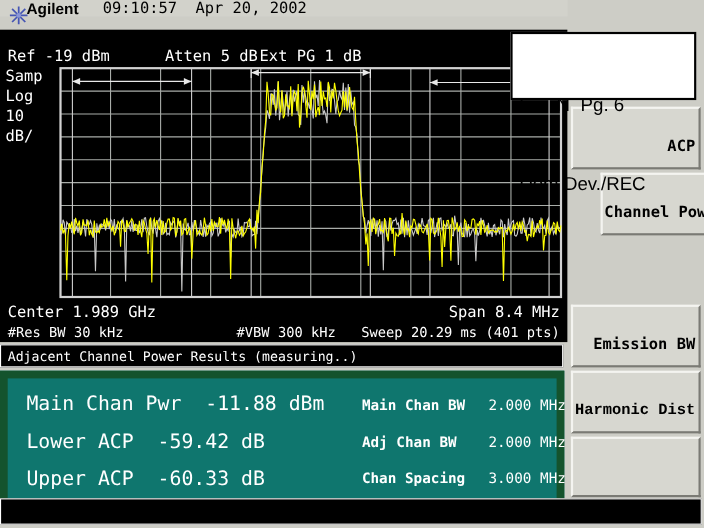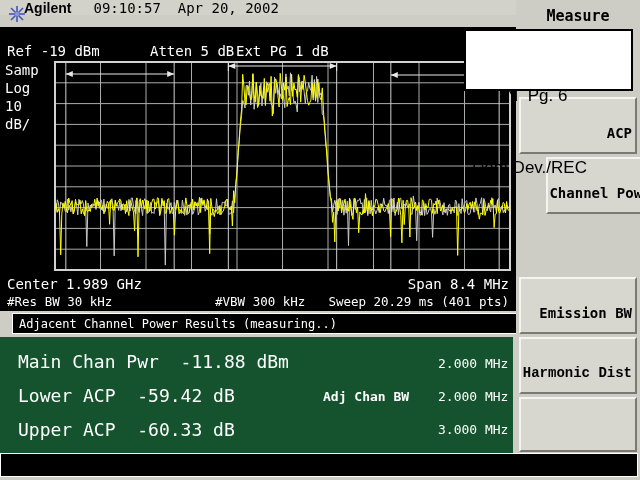--- a/index.html
+++ b/index.html
@@ -15,26 +15,26 @@
     display:flex;align-items:center;}
   #brand{font-family:"Liberation Sans",sans-serif;font-weight:bold;
     font-size:14px;color:#000;margin-left:8px;}
   #clock{font-size:14px;color:#000;margin-left:22px;white-space:pre;}
   
   #screen{left:0;top:27px;width:516px;height:284px;background:#000;}
   .scr-text{position:absolute;color:#fff;font-size:14px;white-space:pre;line-height:14px;}
   .scr-text-sm{position:absolute;color:#fff;font-size:12.5px;white-space:pre;line-height:13px;}
   #plot-svg{position:absolute;left:0;top:27px;}
   
-  #statusbar{left:12px;top:313px;width:512px;height:21px;background:#000;
+  #statusbar{left:0;top:313px;width:512px;height:21px;background:#000;
     border:1px solid #fff;box-sizing:border-box;display:flex;align-items:center;}
   #statusbar span{color:#fff;font-size:12px;margin-left:6px;white-space:pre;}
   
-  #results{left:0;top:337px;width:513px;height:124px;background:#14532d;
-    border:1px solid #14532d;box-sizing:border-box;}
+  #results{left:0;top:337px;width:513px;height:124px;background:#0f766e;
+    border:7px solid #14532d;box-sizing:border-box;}
   .res-big{position:absolute;color:#fff;font-size:18px;white-space:pre;}
   .res-sm-label{position:absolute;color:#fff;font-size:13px;font-weight:bold;white-space:pre;}
   .res-sm-value{position:absolute;color:#fff;font-size:13px;white-space:pre;text-align:center;}
   
   #bottomstrip{left:0;top:453px;width:638px;height:24px;background:#000;
     border:1px solid #fff;box-sizing:border-box;}
   
   #menu{left:516px;top:0;width:124px;height:453px;background:#cdcdc6;}
   #menu-title{position:absolute;left:0;top:7px;width:124px;text-align:center;
     font-size:15px;font-weight:bold;color:#000;}
@@ -134,30 +134,31 @@
 
 <div class="abs" id="statusbar">
   <span>Adjacent Channel Power Results (measuring..)</span>
 </div>
 
 <div class="abs" id="results">
   <span class="res-big" style="left:17px;top:13px;"><span>Main Chan Pwr</span>  <span>-11.88 dBm</span></span>
   <span class="res-big" style="left:17px;top:47px;"><span>Lower ACP</span>  <span>-59.42 dB</span></span>
   <span class="res-big" style="left:17px;top:81px;"><span>Upper ACP</span>  <span>-60.33 dB</span></span>
 
+  <span class="res-sm-label" style="left:322px;top:18px;">Main Chan BW</span>
   <span class="res-sm-value" style="left:437px;top:18px;">2.000 MHz</span>
   <span class="res-sm-label" style="left:322px;top:51px;">Adj Chan BW</span>
   <span class="res-sm-value" style="left:437px;top:51px;">2.000 MHz</span>
+  <span class="res-sm-label" style="left:322px;top:84px;">Chan Spacing</span>
   <span class="res-sm-value" style="left:437px;top:84px;">3.000 MHz</span>
 </div>
 
 <div class="abs" id="bottomstrip"></div>
 
 <div class="abs" id="menu">
-  <div id="menu-title">Measure</div>
   <div class="softkey" style="top:97px;height:57px;">ACP</div>
   <div class="softkey" style="top:157px;height:57px;margin-left:27px;">Channel Power</div>
   <div class="softkey" style="top:277px;height:57px;">Emission BW</div>
   <div class="softkey" style="top:337px;height:57px;font-family:Liberation Mono, monospace;">Harmonic Dist</div>
   <div class="softkey" style="top:397px;height:55px;"></div>
 </div>
 
 <div class="abs" id="popup">
   <div>Ex.  N  Pg. 6</div>
   <div>Dom Dev./REC</div>

